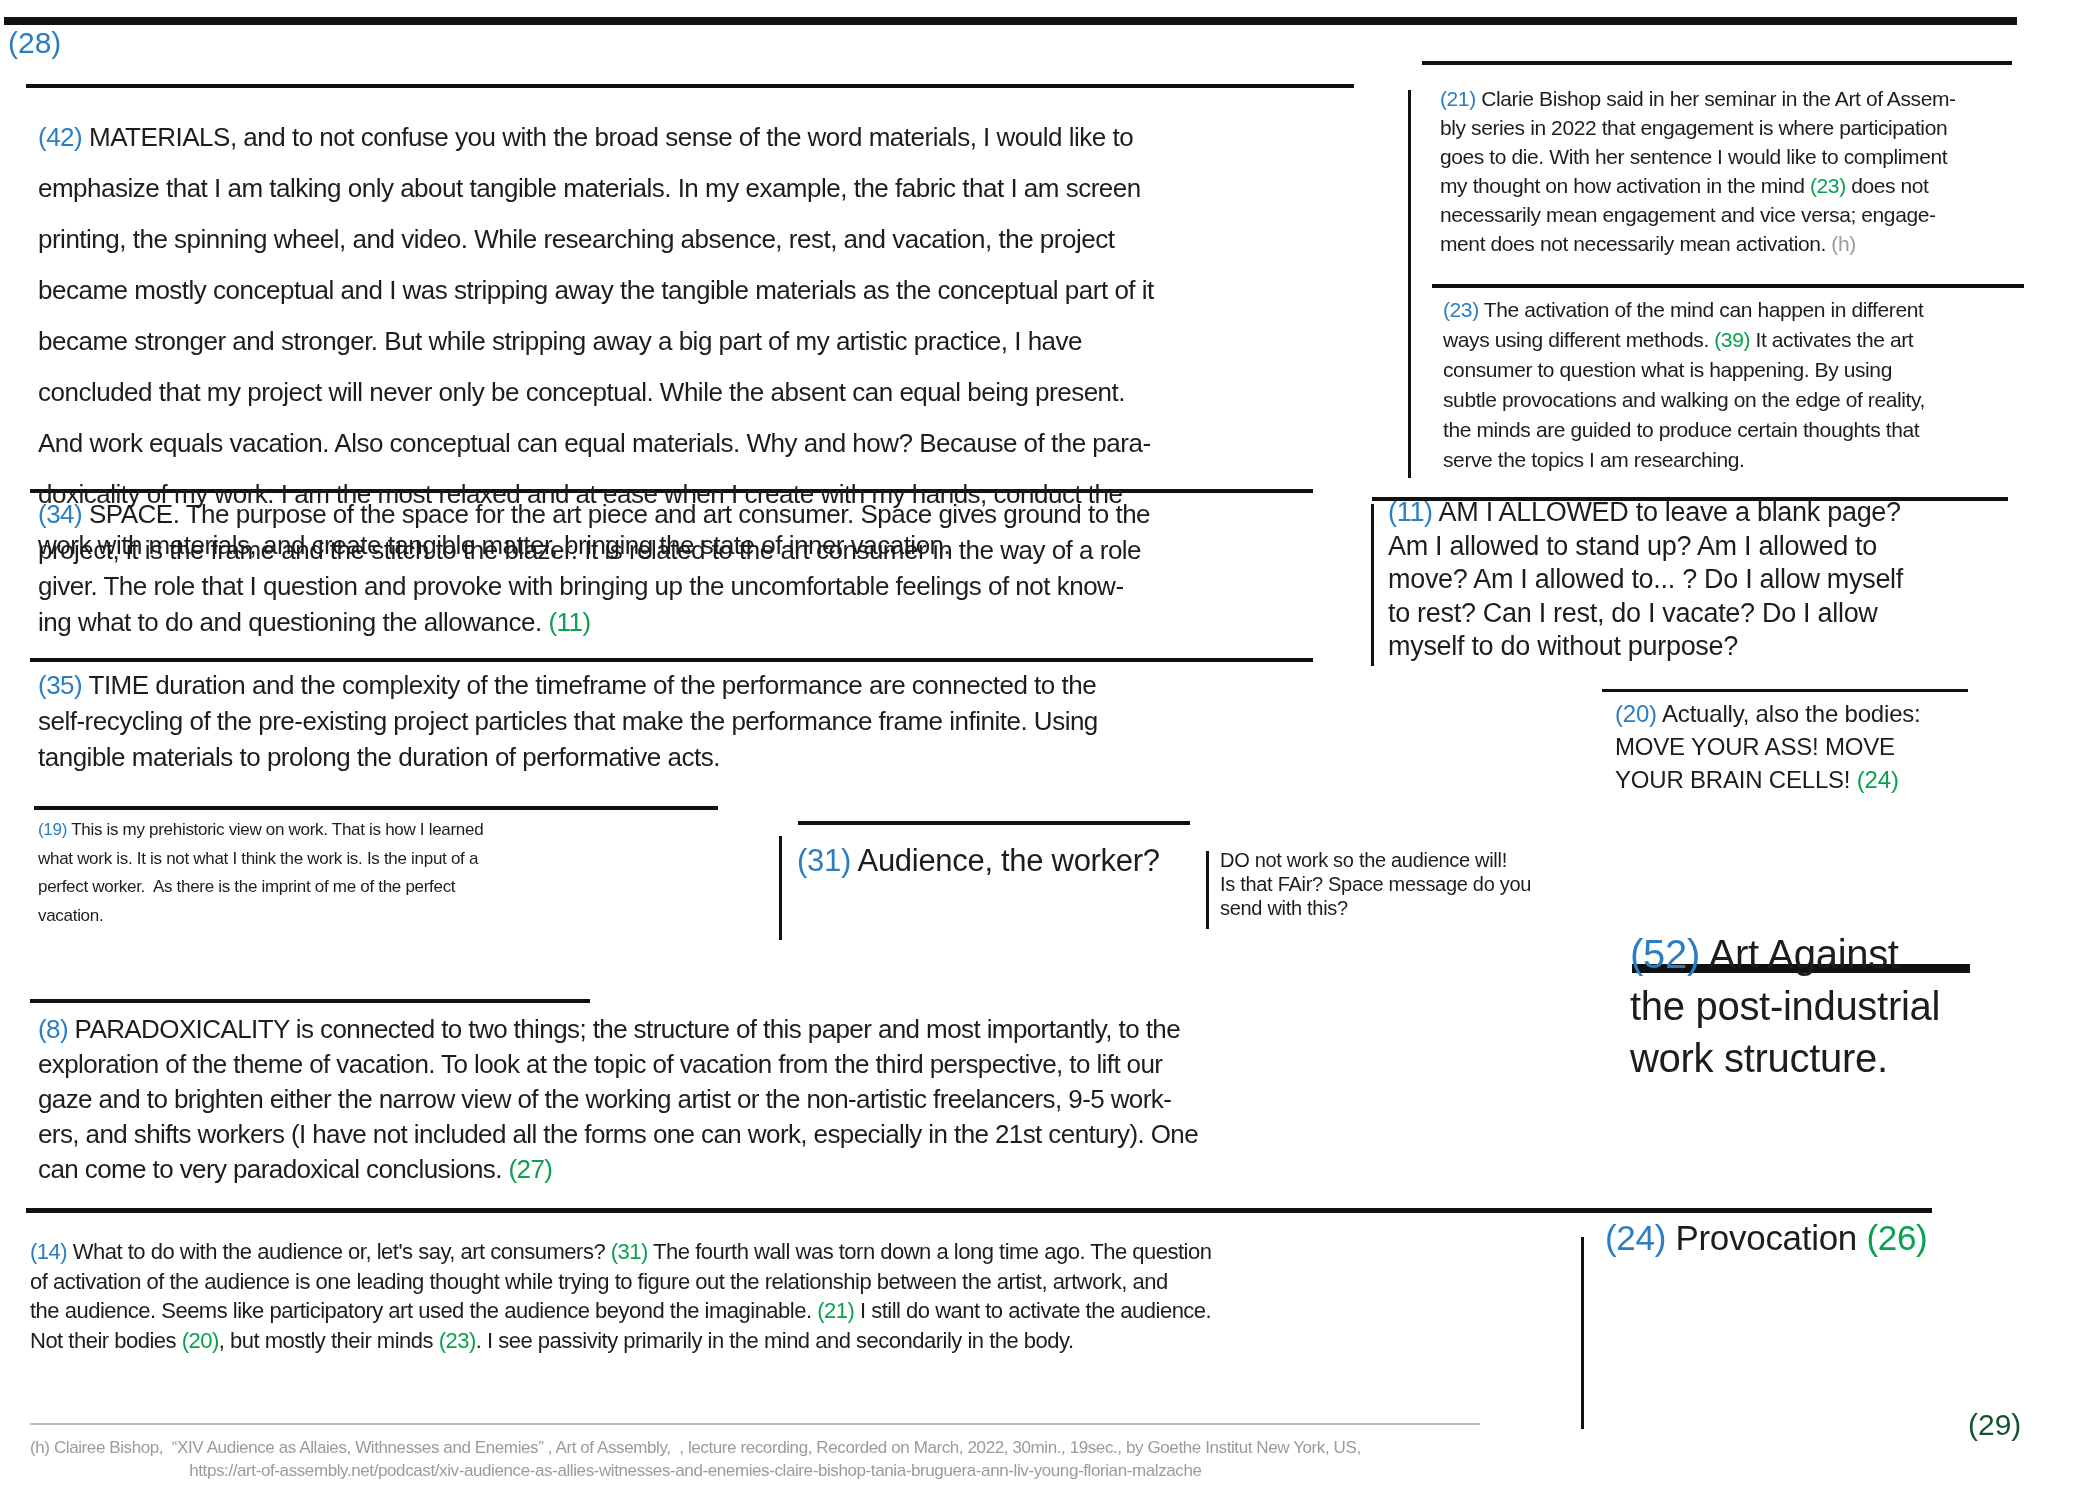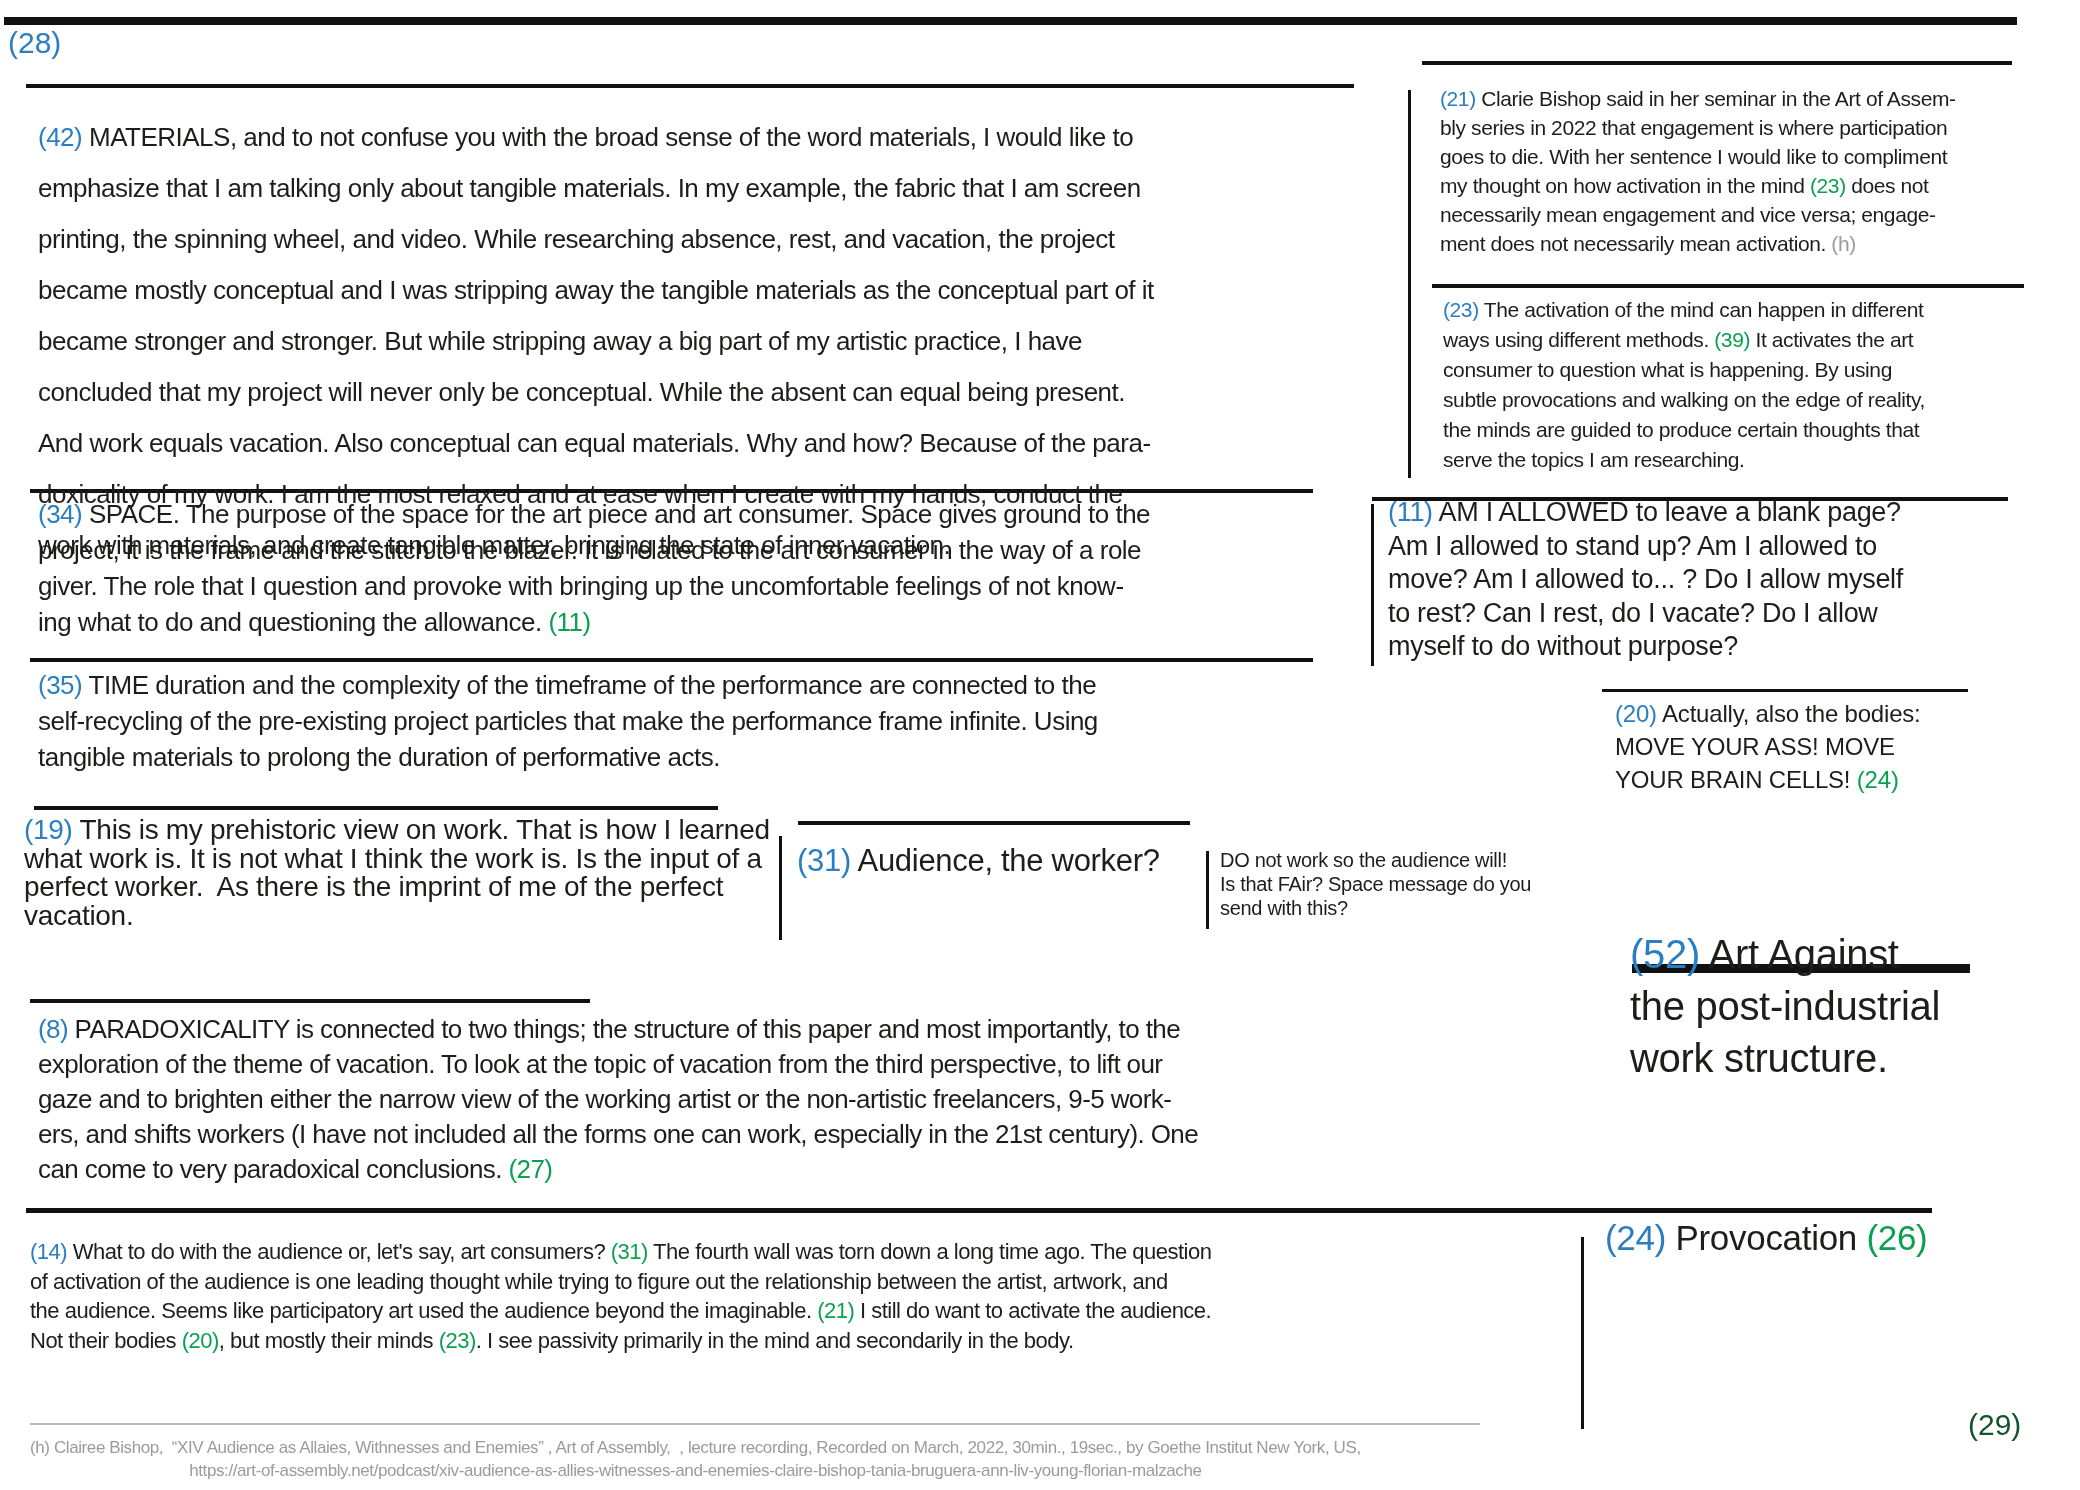--- a/index.html
+++ b/index.html
@@ -38,21 +38,21 @@
   #rule-11{left:1372px;top:497px;width:636px;height:4px;}
   #vl-11{left:1371px;top:504px;width:3px;height:162px;}
   #rule-20{left:1602px;top:689px;width:366px;height:3px;}
   #rule-52{left:1632px;top:964px;width:338px;height:9px;}
   #vl-24{left:1581px;top:1237px;width:3px;height:192px;}
 
   
   #p42{left:38px;top:112px;font-size:26px;line-height:51px;letter-spacing:-0.5px;}
   #p34{left:38px;top:496px;font-size:26px;line-height:36px;letter-spacing:-0.5px;}
   #p35{left:38px;top:667px;font-size:26px;line-height:36px;letter-spacing:-0.5px;}
-  #p19{left:24px;top:816px;font-size:28px;line-height:28.5px;letter-spacing:-0.3px;}
+  #p19{left:38px;top:816px;font-size:17px;line-height:28.5px;letter-spacing:-0.3px;}
   #h31{left:797px;top:843px;font-size:31px;letter-spacing:-0.3px;}
   #note31{left:1220px;top:848px;font-size:20px;line-height:24px;letter-spacing:-0.3px;}
   #p8{left:38px;top:1012px;font-size:26px;line-height:35px;letter-spacing:-0.6px;}
   #p14{left:30px;top:1237px;font-size:22px;line-height:29.5px;letter-spacing:-0.5px;}
   #footnote{left:30px;top:1436px;font-size:17px;line-height:23px;color:#9b9b9b;letter-spacing:-0.4px;text-align:center;}
 
   
   #r21{left:1440px;top:84px;font-size:21px;line-height:29px;letter-spacing:-0.4px;}
   #r23{left:1443px;top:295px;font-size:21px;line-height:30px;letter-spacing:-0.4px;}
   #r11{left:1388px;top:496px;font-size:27px;line-height:33.5px;letter-spacing:-0.3px;}

